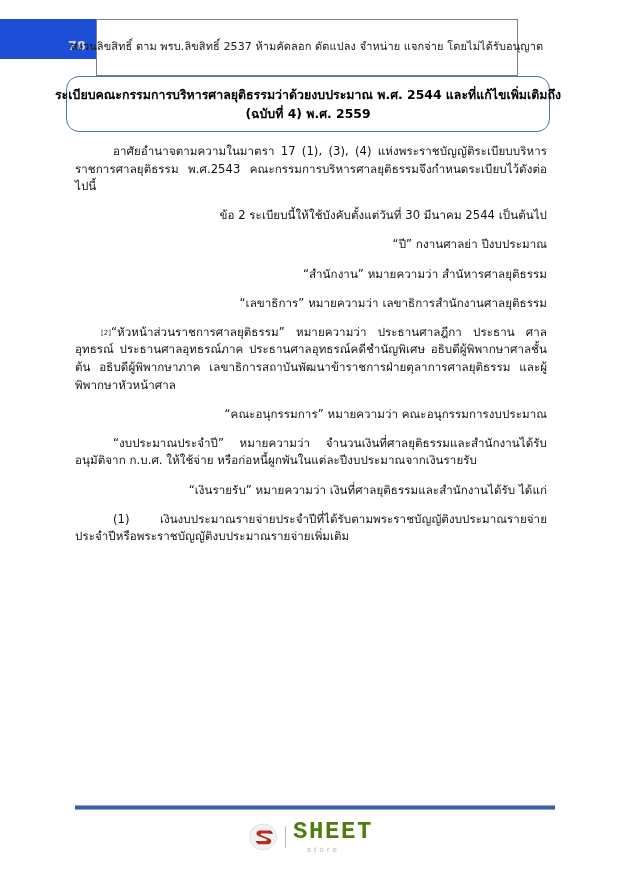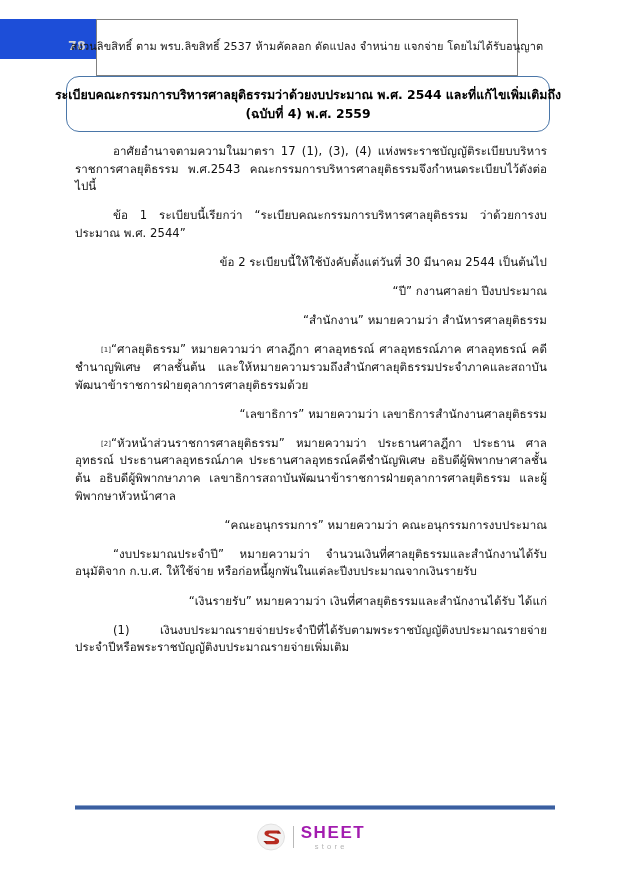--- a/index.html
+++ b/index.html
@@ -159,24 +159,24 @@
     background: #b9b9b9;
     flex: 0 0 auto;
   }
   .logo-wordmark {
     display: flex;
     flex-direction: column;
     align-items: flex-start;
     line-height: 1;
   }
   .logo-word-main {
-    font-family: Liberation Sans, sans-serif;
-    font-size: 17px;
+    font-family: Liberation Mono, monospace;
+    font-size: 24px;
     font-weight: bold;
-    color: #a21caf;
+    color: #4d7c0f;
     letter-spacing: 1.6px;
     line-height: 1;
   }
   .logo-word-sub {
     font-family: "Liberation Sans", sans-serif;
     font-size: 7.5px;
     color: #b3b3b3;
     letter-spacing: 3.3px;
     line-height: 1;
     margin-top: 2px;
@@ -197,25 +197,23 @@
     </div>
   </div>
 
   <div class="title-box">
     <div class="title-line">ระเบียบคณะกรรมการบริหารศาลยุติธรรมว่าด้วยงบประมาณ พ.ศ. 2544 และที่แก้ไขเพิ่มเติมถึง</div>
     <div class="title-line">(ฉบับที่ 4) พ.ศ. 2559</div>
   </div>
 
   <div class="body-area">
       <p class="para indent"><span>อาศัยอำนาจตามความในมาตรา 17 (1), (3), (4) แห่งพระราชบัญญัติระเบียบบริหารราชการศาลยุติธรรม พ.ศ.2543 คณะกรรมการบริหารศาลยุติธรรมจึงกำหนดระเบียบไว้ดังต่อไปนี้</span></p>
-      <p class="para indent"><span>ข้อ 1 ระเบียบนี้เรียกว่า “ระเบียบคณะกรรมการบริหารศาลยุติธรรม ว่าด้วยการงบประมาณ พ.ศ. 2544”</span></p>
       <p class="para indent last-left"><span>ข้อ 2 ระเบียบนี้ให้ใช้บังคับตั้งแต่วันที่ 30 มีนาคม 2544 เป็นต้นไป</span></p>
       <p class="para indent last-left"><span>“ปี” กงานศาลย่า ปีงบประมาณ</span></p>
       <p class="para indent last-left"><span>“สำนักงาน” หมายความว่า สำนัหารศาลยุติธรรม</span></p>
-      <p class="para indent-sm"><span class="fn">[1]</span><span>“ศาลยุติธรรม” หมายความว่า ศาลฎีกา ศาลอุทธรณ์ ศาลอุทธรณ์ภาค ศาลอุทธรณ์ คดีชำนาญพิเศษ ศาลชั้นต้น และให้หมายความรวมถึงสำนักศาลยุติธรรมประจำภาคและสถาบันพัฒนาข้าราชการฝ่ายตุลาการศาลยุติธรรมด้วย</span></p>
       <p class="para indent last-left"><span>“เลขาธิการ” หมายความว่า เลขาธิการสำนักงานศาลยุติธรรม</span></p>
       <p class="para indent-sm"><span class="fn">[2]</span><span>“หัวหน้าส่วนราชการศาลยุติธรรม” หมายความว่า ประธานศาลฎีกา ประธาน ศาลอุทธรณ์ ประธานศาลอุทธรณ์ภาค ประธานศาลอุทธรณ์คดีชำนัญพิเศษ อธิบดีผู้พิพากษาศาลชั้นต้น อธิบดีผู้พิพากษาภาค เลขาธิการสถาบันพัฒนาข้าราชการฝ่ายตุลาการศาลยุติธรรม และผู้พิพากษาหัวหน้าศาล</span></p>
       <p class="para indent last-left"><span>“คณะอนุกรรมการ” หมายความว่า คณะอนุกรรมการงบประมาณ</span></p>
       <p class="para indent"><span>“งบประมาณประจำปี” หมายความว่า จำนวนเงินที่ศาลยุติธรรมและสำนักงานได้รับอนุมัติจาก ก.บ.ศ. ให้ใช้จ่าย หรือก่อหนี้ผูกพันในแต่ละปีงบประมาณจากเงินรายรับ</span></p>
       <p class="para indent last-left"><span>“เงินรายรับ” หมายความว่า เงินที่ศาลยุติธรรมและสำนักงานได้รับ ได้แก่</span></p>
       <p class="para indent"><span>(1) เงินงบประมาณรายจ่ายประจำปีที่ได้รับตามพระราชบัญญัติงบประมาณรายจ่ายประจำปีหรือพระราชบัญญัติงบประมาณรายจ่ายเพิ่มเติม</span></p>
     </div>
 
   <div class="footer-rule" style="background: rgb(59, 95, 160);"></div>
   <div class="footer-logo">

